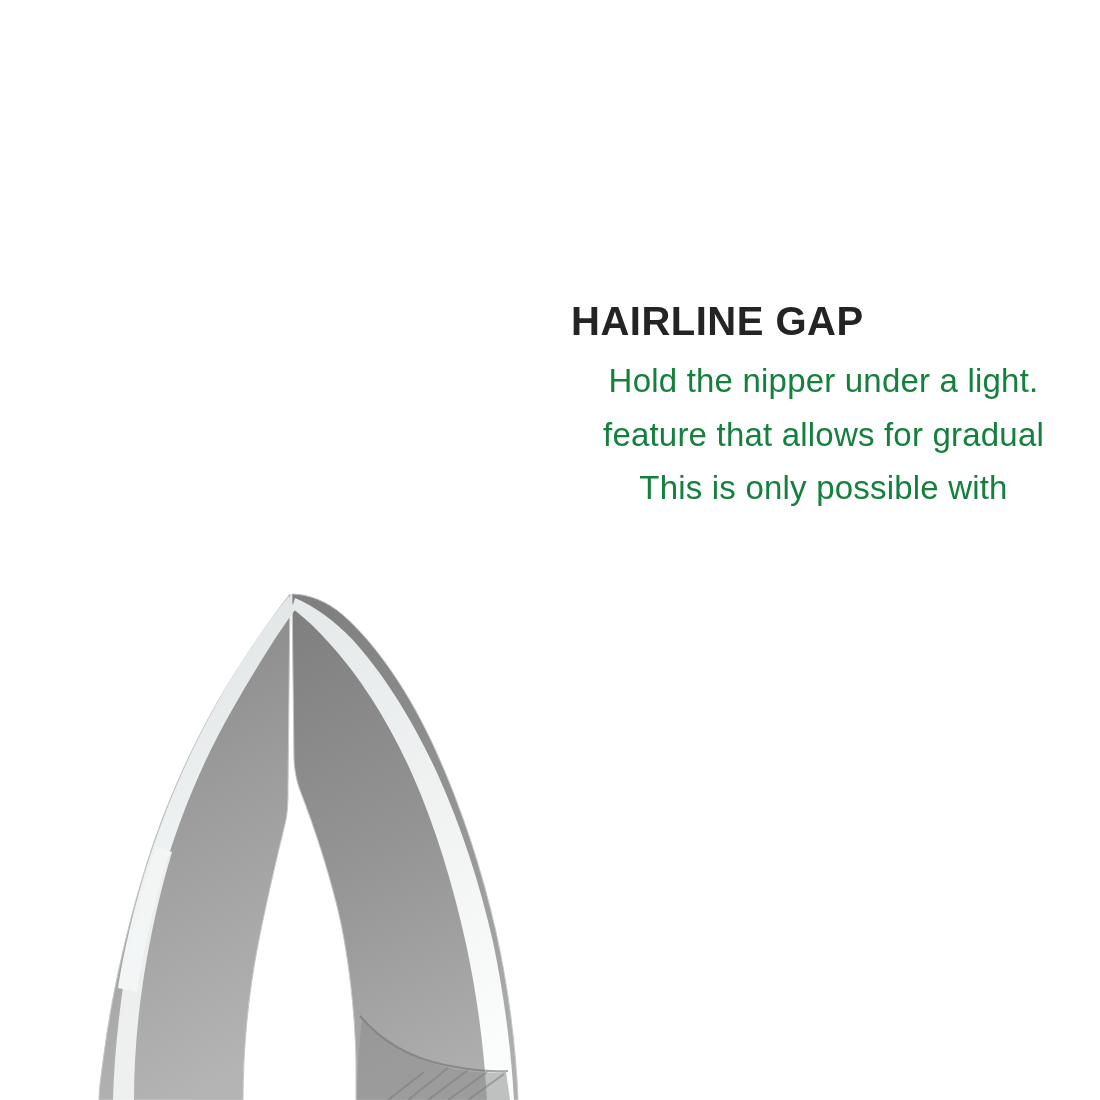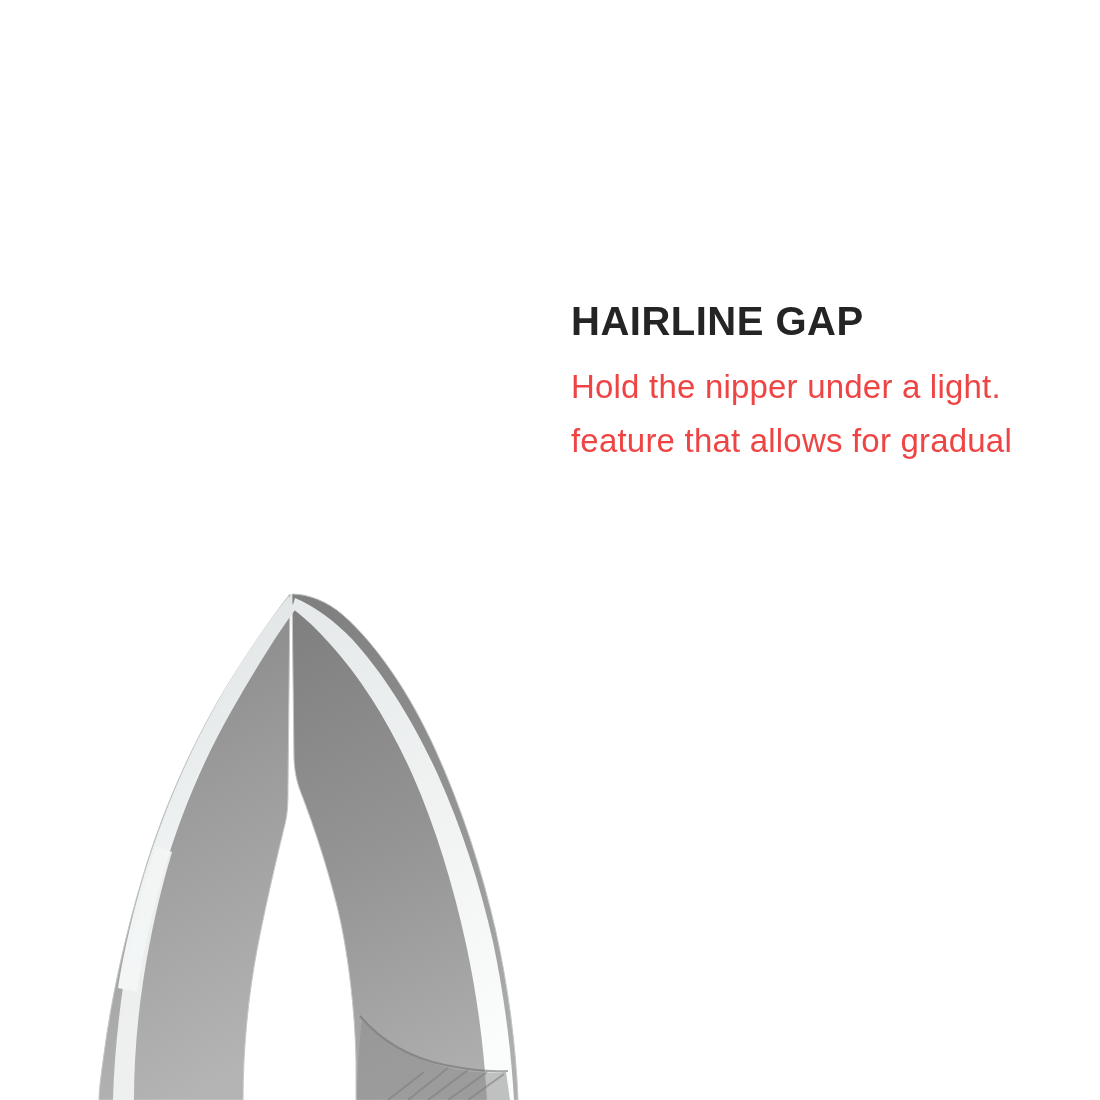--- a/index.html
+++ b/index.html
@@ -11,34 +11,35 @@
     font-family:"Liberation Sans", sans-serif;
   }
   .photo-svg{position:absolute;left:0;top:0;width:1100px;height:1100px;}
   .text-block{
     position:absolute;
     left:571px;
     top:297px;
     width:505px;
   }
   .heading{
-    margin:0 0 14px 0;
+    margin:0 0 8px 0;
     font-size:40px;
     line-height:49px;
     font-weight:700;
     letter-spacing:0.5px;
     color:#242424;
   }
   .body-line{
     font-size:33px;
     line-height:53.5px;
     font-weight:400;
     letter-spacing:0.2px;
-    color:#ef4444;
+    color:#15803d;
     white-space:nowrap;
+    text-align:center;
   }
 </style>
 </head>
 <body>
 
 <div class="canvas">
 
   <svg class="photo-svg" viewBox="0 0 1100 1100" aria-hidden="true">
     <defs>
       <linearGradient id="faceL" x1="0.25" y1="0" x2="0.45" y2="1">
@@ -128,15 +129,16 @@
       <path d="M 428 1100 L 468 1070"></path>
       <path d="M 448 1100 L 487 1072"></path>
       <path d="M 468 1100 L 504 1074"></path>
     </g>
   </svg>
 
   <div class="text-block">
     <h1 class="heading">HAIRLINE GAP</h1>
     <div class="body-line">Hold the nipper under a light.</div>
     <div class="body-line">feature that allows for gradual</div>
+    <div class="body-line">This is only possible with</div>
   </div>
 
 </div>
 
 </body></html>

